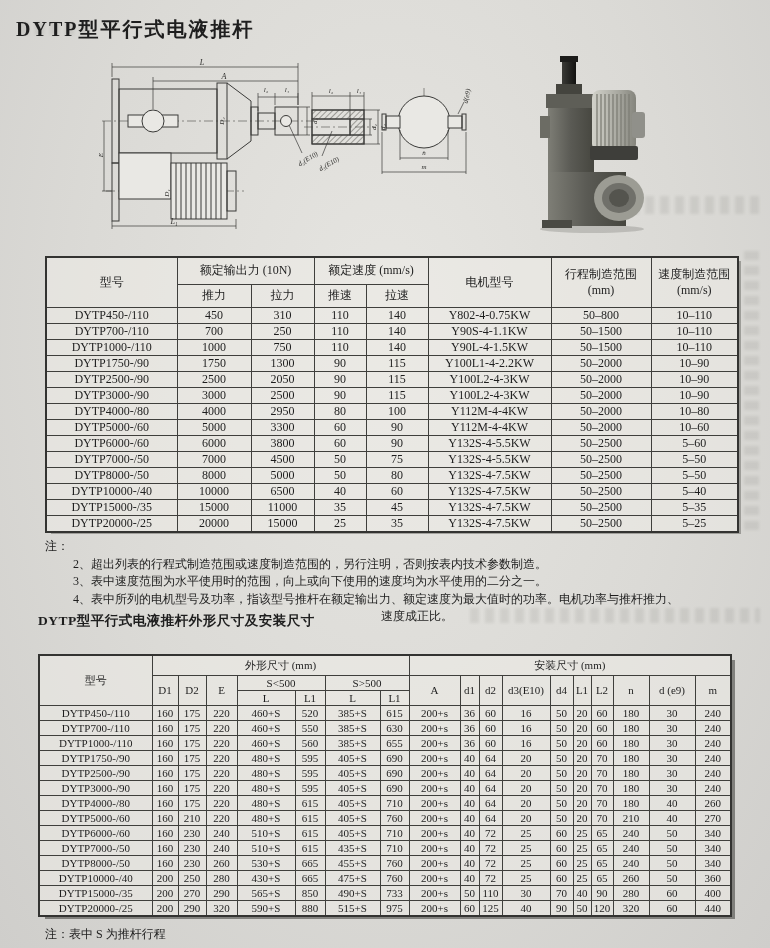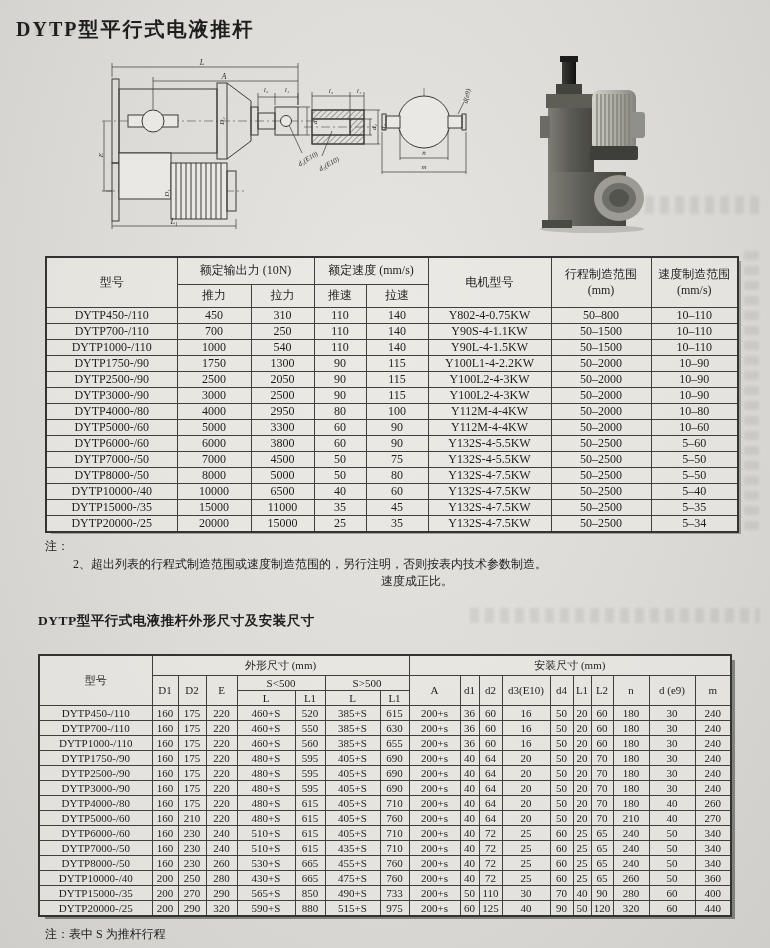--- a/index.html
+++ b/index.html
@@ -246,21 +246,21 @@
           <td>250</td>
           <td>110</td>
           <td>140</td>
           <td>Y90S-4-1.1KW</td>
           <td>50–1500</td>
           <td>10–110</td>
         </tr>
         <tr>
           <td>DYTP1000-/110</td>
           <td>1000</td>
-          <td>540</td>
+          <td>750</td>
           <td>110</td>
           <td>140</td>
           <td>Y90L-4-1.5KW</td>
           <td>50–1500</td>
           <td>10–110</td>
         </tr>
         <tr>
           <td>DYTP1750-/90</td>
           <td>1750</td>
           <td>1300</td>
@@ -361,30 +361,32 @@
           <td>5–35</td>
         </tr>
         <tr>
           <td>DYTP20000-/25</td>
           <td>20000</td>
           <td>15000</td>
           <td>25</td>
           <td>35</td>
           <td>Y132S-4-7.5KW</td>
           <td>50–2500</td>
-          <td>5–34</td>
+          <td>5–25</td>
         </tr>
       </tbody>
   </table>
 
   <div class="notes">
     <div class="row">
       <span class="lbl">注：</span>
     </div>
     <div class="indent">2、超出列表的行程式制造范围或速度制造范围的，另行注明，否则按表内技术参数制造。</div>
+    <div class="indent">3、表中速度范围为水平使用时的范围，向上或向下使用的速度均为水平使用的二分之一。</div>
+    <div class="indent">4、表中所列的电机型号及功率，指该型号推杆在额定输出力、额定速度为最大值时的功率。电机功率与推杆推力、</div>
     <div class="indent2">速度成正比。</div>
   </div>
 
   <div class="sec-heading h2">DYTP型平行式电液推杆外形尺寸及安装尺寸</div>
 
   <table class="t2">
     <colgroup>
       <col style="width:113px">
         <col style="width:26px">
         <col style="width:28px">

